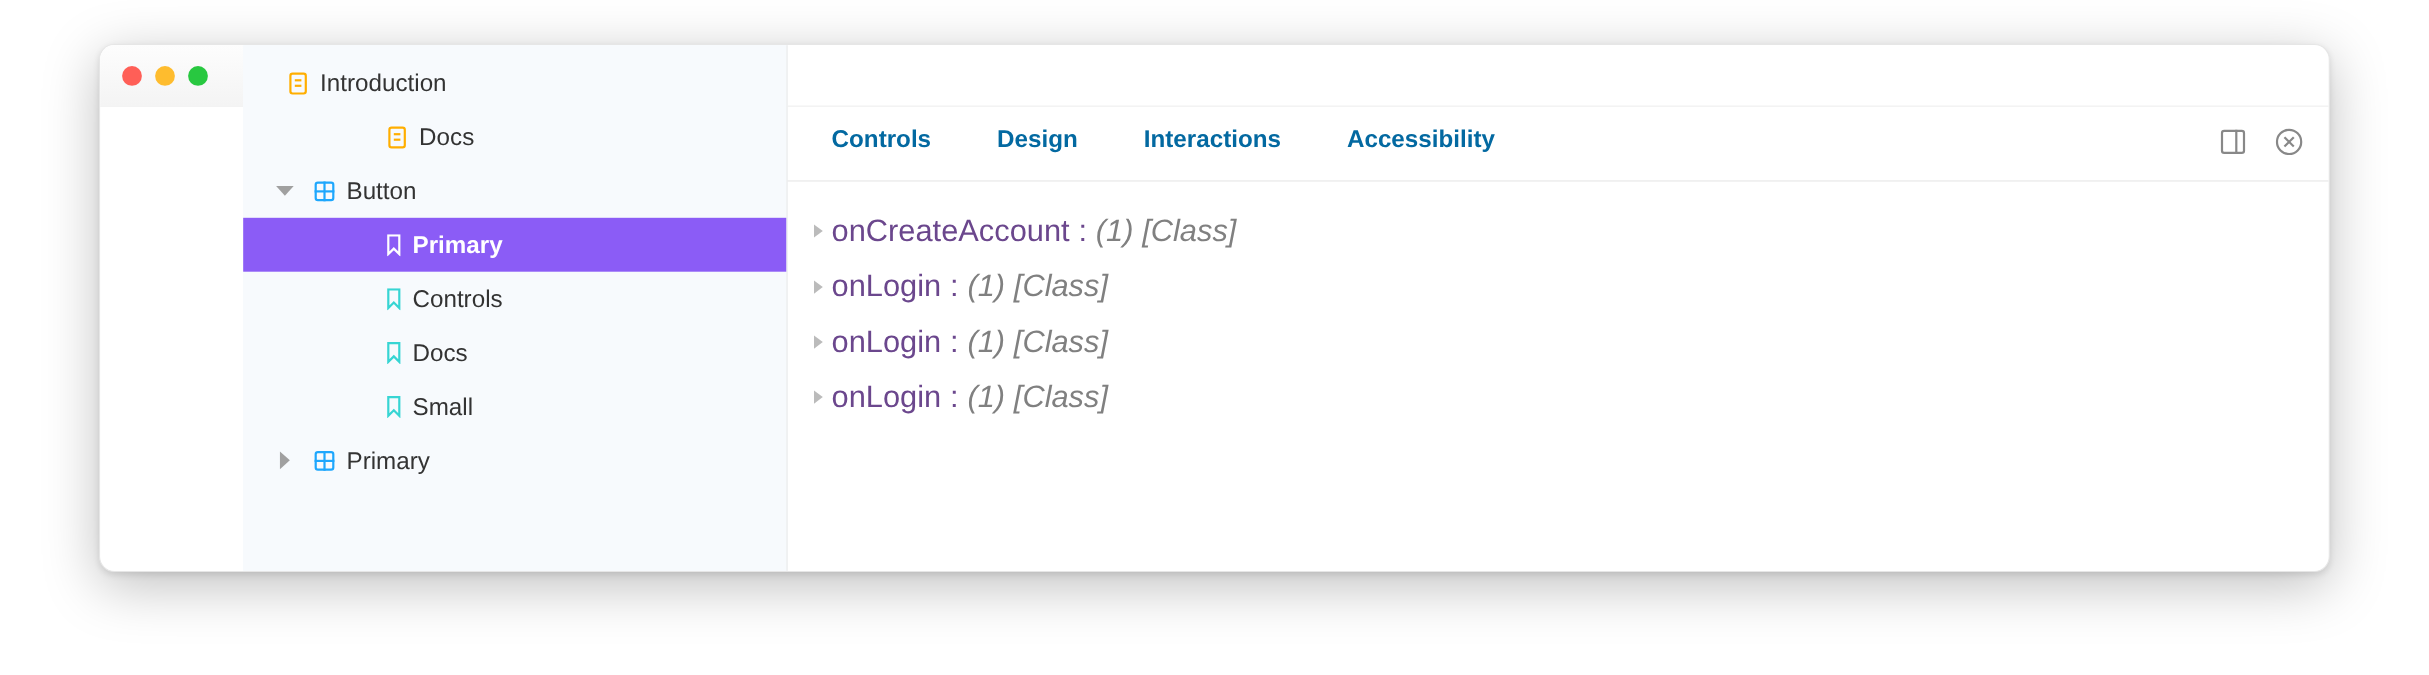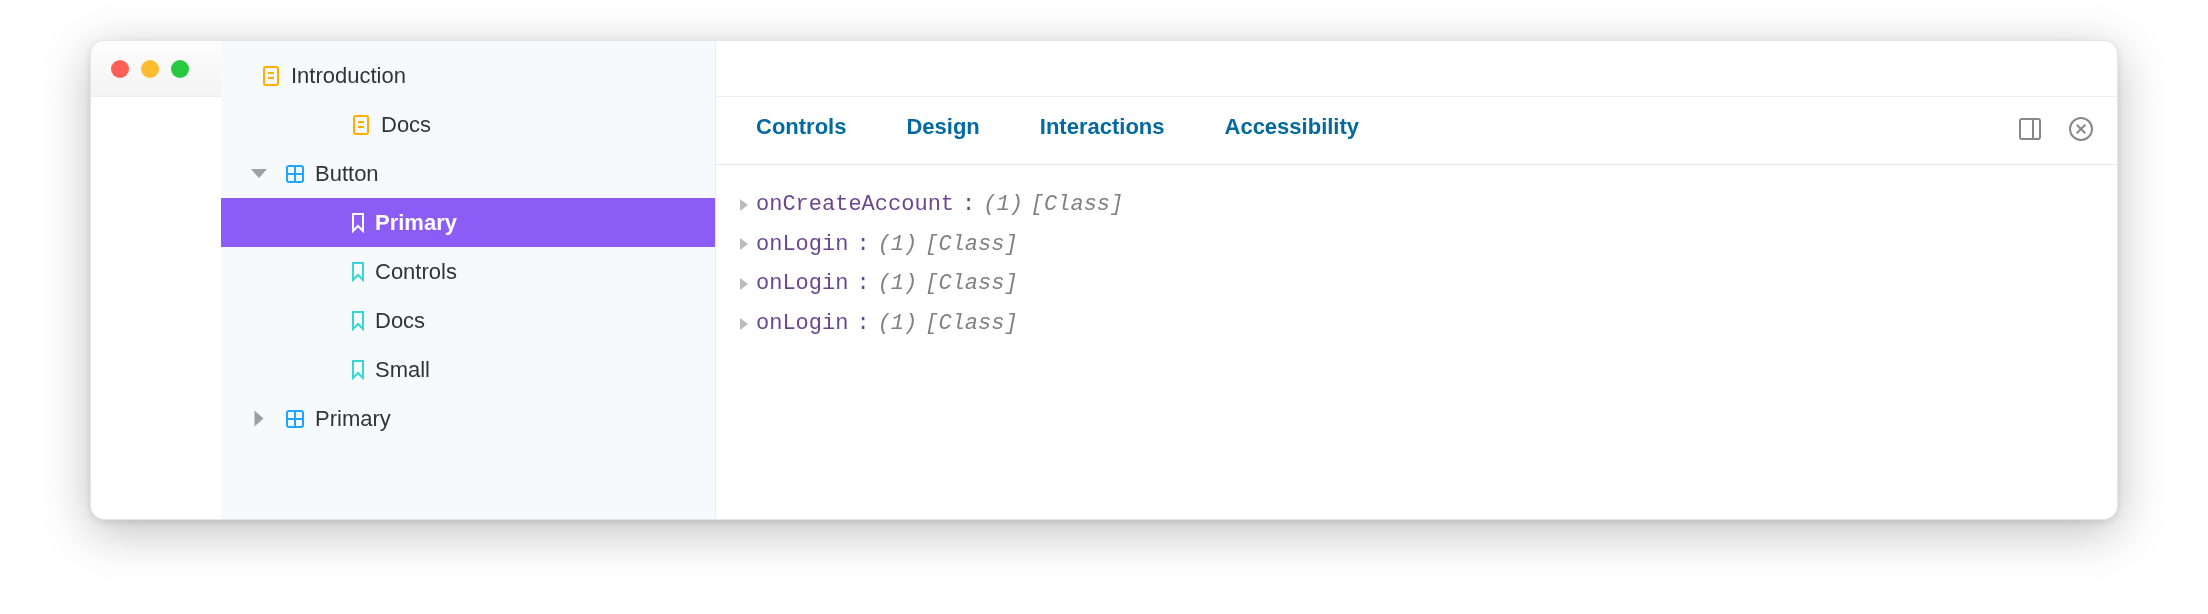--- a/index.html
+++ b/index.html
@@ -83,21 +83,21 @@
     .tab.active{ color:#1ea7fd; border-bottom-color:#1ea7fd;}
     .toolbar-spacer{flex:1;}
     .toolbar-icons{display:flex;align-items:center;gap:28px;margin-top:52px;color:#777;}
     .panel-icon{width:22px;height:22px;border:2px solid #888;border-radius:3px;position:relative;}
     .panel-icon::before{content:'';position:absolute;right:5px;top:-2px;bottom:-2px;width:2px;background:#888;}
     .close-icon-circle{width:24px;height:24px;border:2px solid #888;border-radius:50%;position:relative;}
     .close-icon-circle::before,.close-icon-circle::after{content:'';position:absolute;left:50%;top:50%;width:12px;height:2px;background:#888;transform-origin:center;}
     .close-icon-circle::before{transform:translate(-50%,-50%) rotate(45deg);}
     .close-icon-circle::after{transform:translate(-50%,-50%) rotate(-45deg);}
 
-    .log-area{ padding:20px 24px; font-family:Liberation Mono, monospace; font-size:22px; line-height:1.8;}
+    .log-area{ padding:20px 24px; font-family:Liberation Sans, sans-serif; font-size:28px; line-height:1.8;}
     .log-line{ display:flex; align-items:center; gap:8px;}
     .tri{ width:0;height:0;border-top:6px solid transparent;border-bottom:6px solid transparent;border-left:8px solid #bbb;}
     .event-name{ color:#6b478d;}
     .count{ color:#808080; font-style:italic; }
     .cls{ color:#808080; font-style:italic;}
     .colon{ color:#6b478d;}
   </style>
 </head>
 <body>
 

